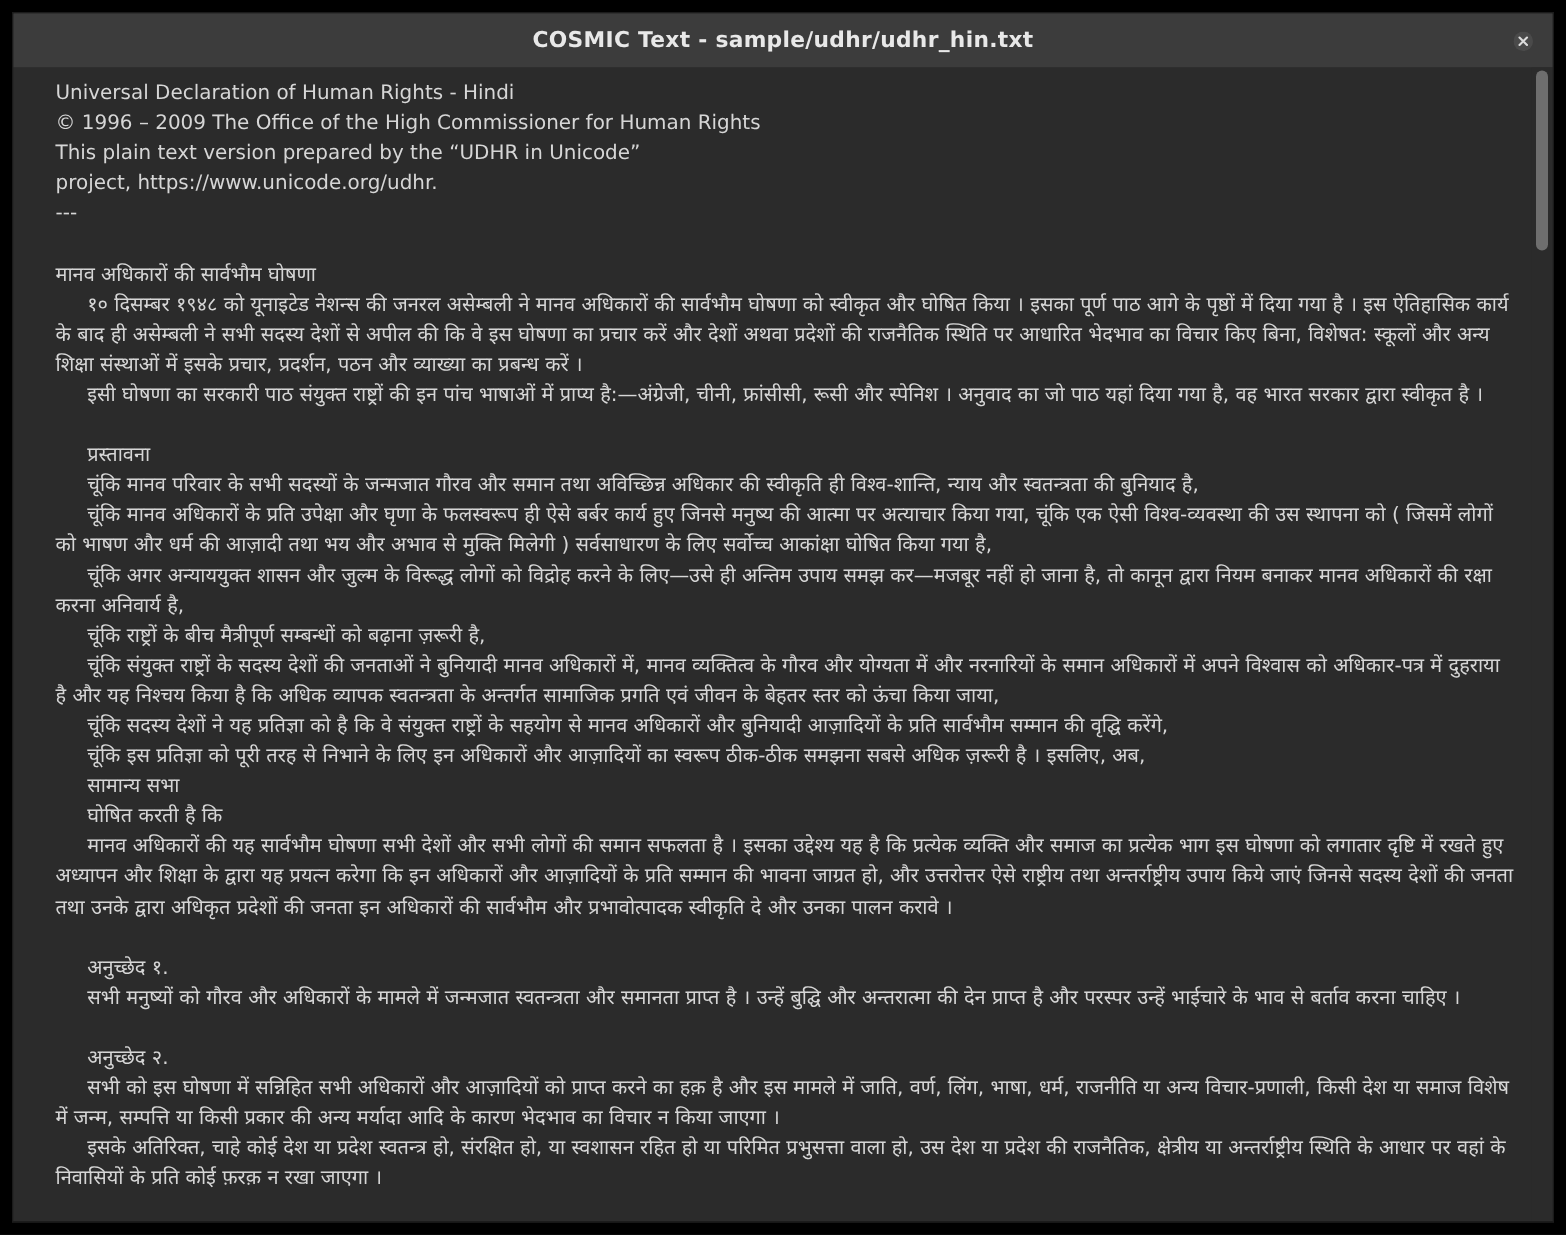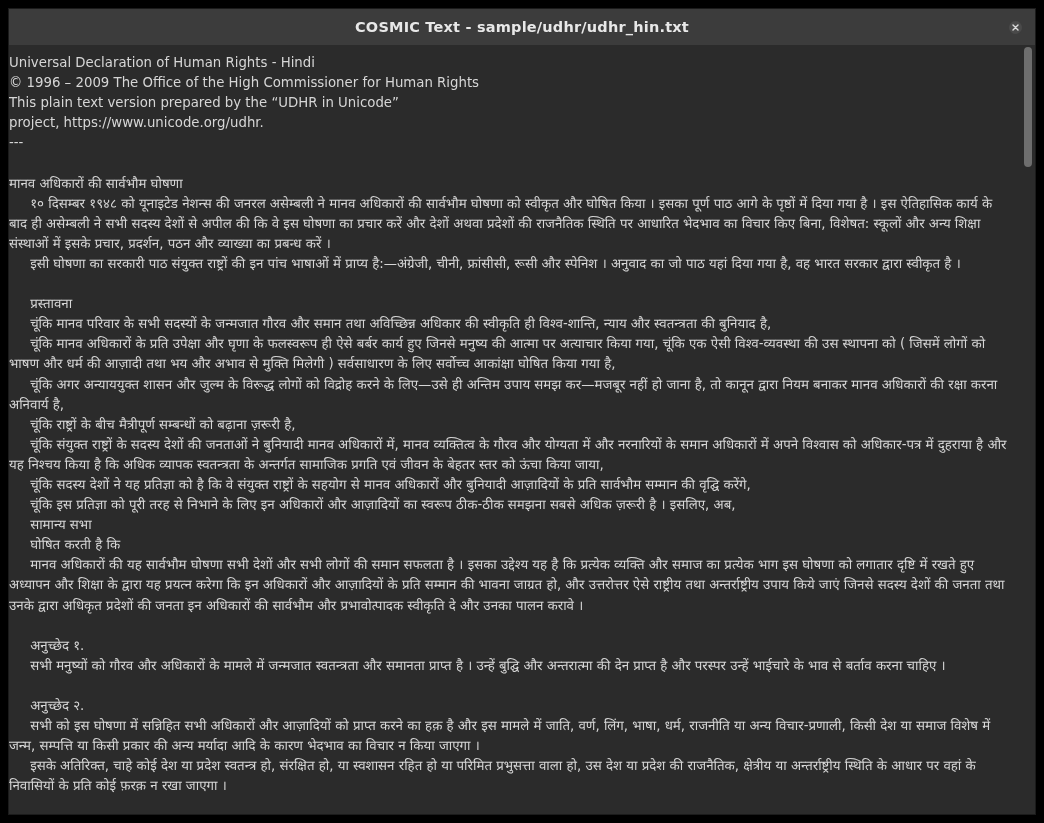--- a/index.html
+++ b/index.html
@@ -61,21 +61,21 @@
     flex: 1;
     background: #2b2b2b;
     overflow: hidden;
   }
   #text-view {
     position: absolute;
     left: 0;
     top: 0;
     right: 14px;
     bottom: 0;
-    padding: 8px 12px 0 0;
+    padding: 8px 12px 0 28px;
     box-sizing: border-box;
     color: #d6d6d6;
     font-family: "DejaVu Sans", sans-serif;
     font-size: 13.3px;
     line-height: 20.1px;
     white-space: pre-wrap;
     word-wrap: break-word;
     overflow: hidden;
   }
   .line {

